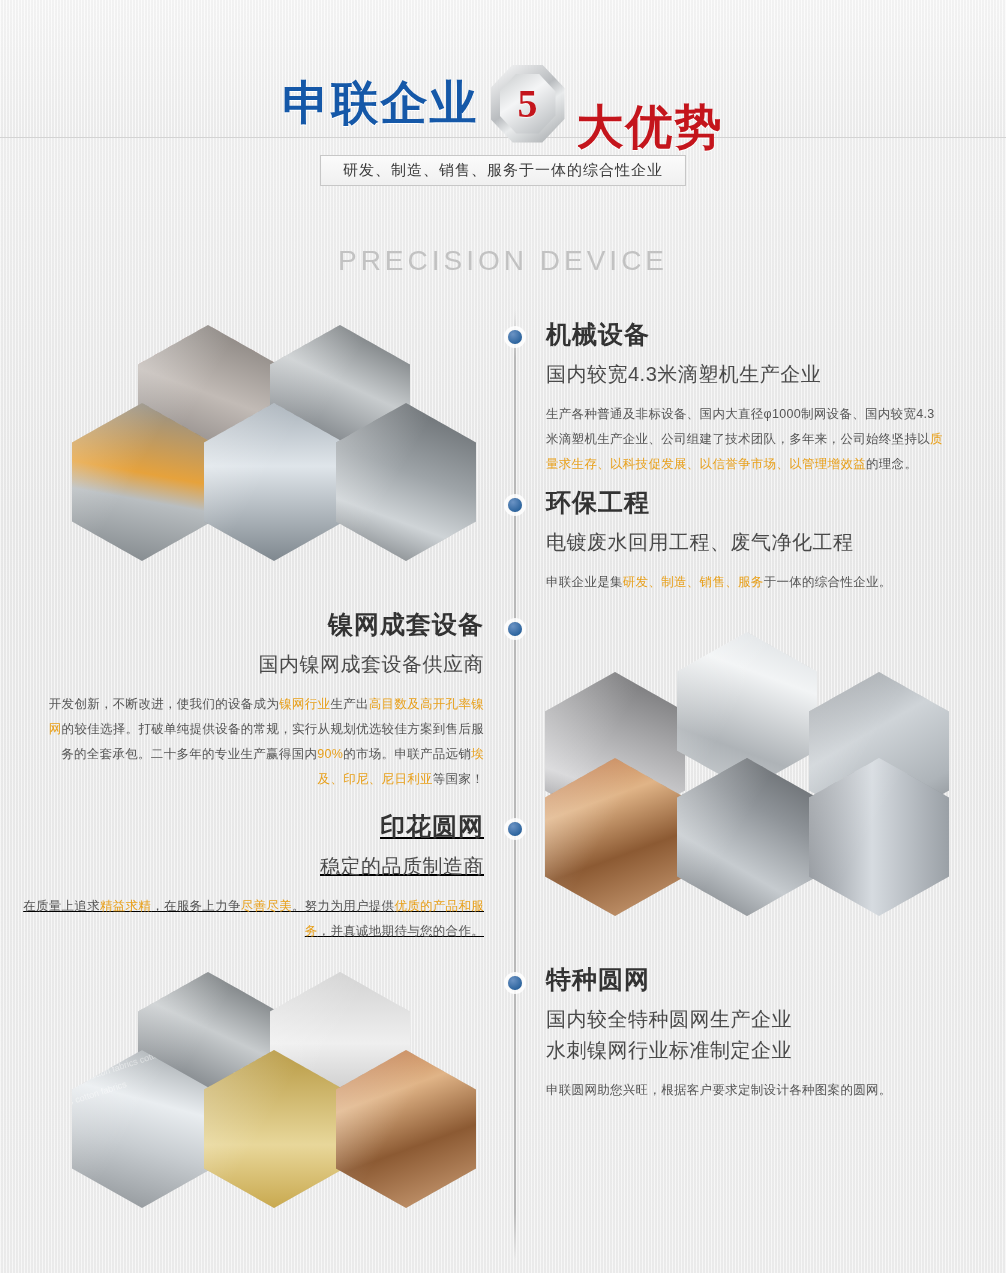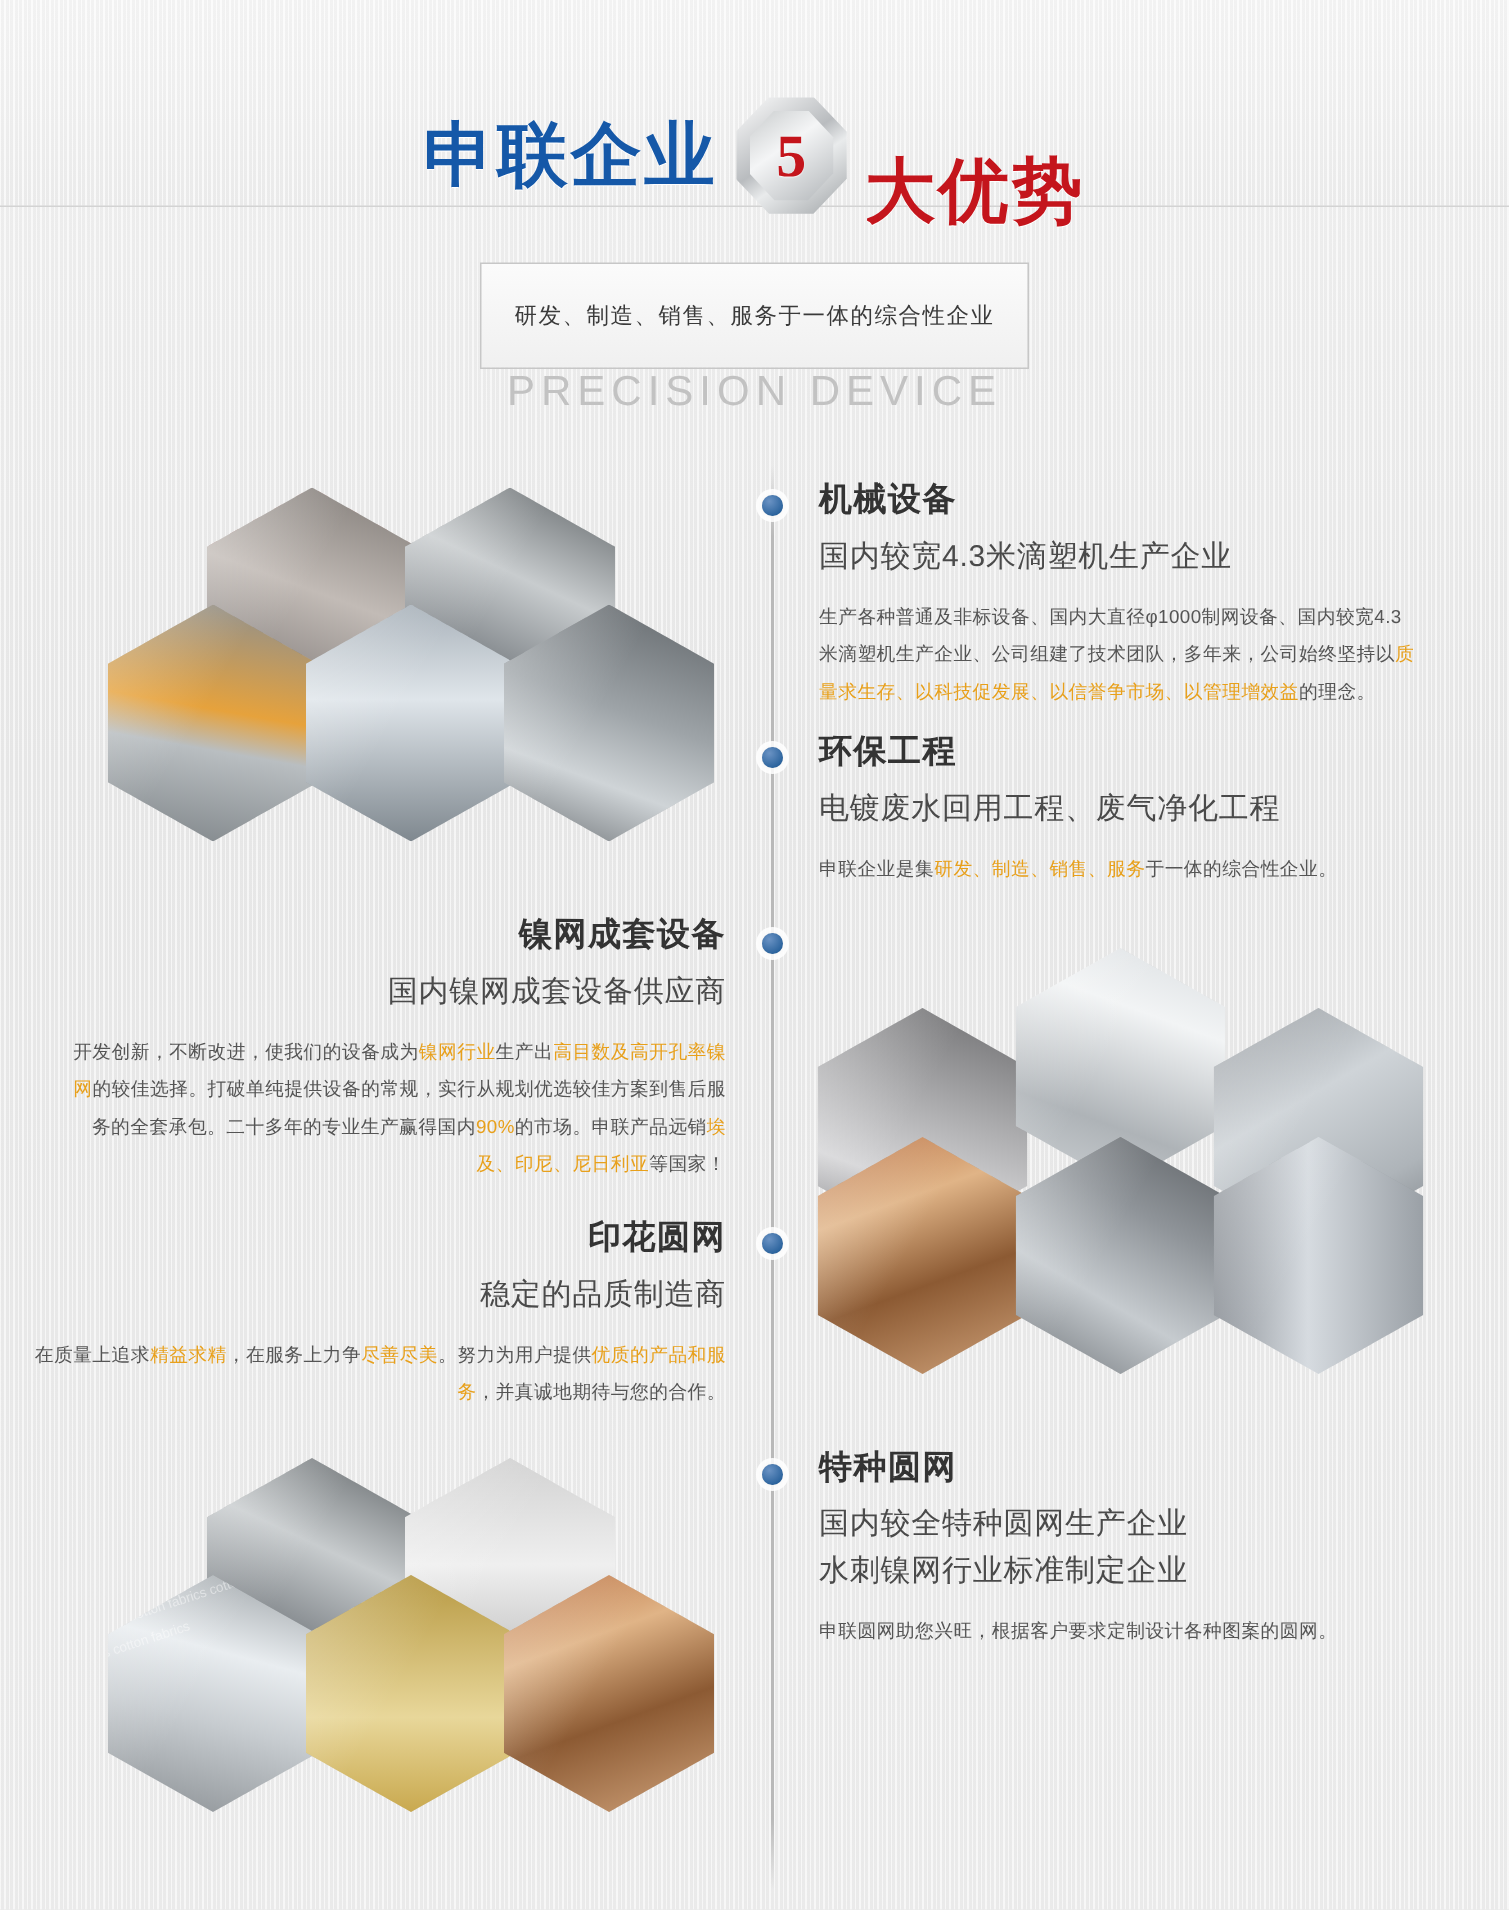--- a/index.html
+++ b/index.html
@@ -60,26 +60,25 @@
   }
   .badge .num {
     position: relative; z-index: 3;
     font-size: 40px; font-weight: bold; color: #c4151c;
     font-family: "Liberation Serif", serif;
     text-shadow: 0 1px 1px rgba(255,255,255,0.8);
   }
   .subtitle-box {
     position: absolute; left: 50%; transform: translateX(-50%);
     top: 155px;
-    padding: 25px 22px;
+    padding: 5px 22px;
     border: 1px solid #c7c7c7;
     background: linear-gradient(180deg,#fbfbfb,#f0f0f0);
     font-size: 15px; color: #3a3a3a; letter-spacing: 1px;
     white-space: nowrap;
-    margin-top: 20px;
   }
   .sec-title-blue {
     position: absolute; left: 0; top: 210px; width: 100%;
     text-align: center;
     font-size: 24px; font-weight: bold; color: #1558a8;
     letter-spacing: 3px;
   }
   .sec-title-gray {
     position: absolute; left: 0; top: 245px; width: 100%;
     text-align: center;
@@ -97,21 +96,21 @@
     background: radial-gradient(circle at 35% 30%, #6b93c4, #14528f);
     box-shadow: 0 0 0 4px rgba(255,255,255,0.85), 0 0 3px rgba(0,0,0,0.25);
     left: 508px;
   }
 
   
   .block { position: absolute; }
   .block.right { text-align: left; }
   .block.left { text-align: right; }
   .b-title {
-    font-size: 22px; font-weight: bold; color: #333; letter-spacing: 1px;
+    font-size: 25px; font-weight: bold; color: #333; letter-spacing: 1px;
     margin-bottom: 8px;
   }
   .b-sub {
     font-size: 20px; color: #4a4a4a; line-height: 1.55; letter-spacing: 0.5px;
   }
   .b-body {
     font-size: 12.5px; color: #555; line-height: 2.0; margin-top: 12px;
     letter-spacing: 0.3px;
   }
   .hl { color: #e8a01b; }
@@ -247,21 +246,21 @@
   </div>
 
   <div class="block left" style="left:8px; top:608px; width:476px;padding-left:36px;">
     <div class="b-title">镍网成套设备</div>
     <div class="b-sub">国内镍网成套设备供应商</div>
     <div class="b-body">
       <span>开发创新，不断改进，使我们的设备成为</span><span class="hl">镍网行业</span><span>生产出</span><span class="hl">高目数及高开孔率镍网</span><span>的较佳选择。打破单纯提供设备的常规，实行从规划优选较佳方案到售后服务的全套承包。二十多年的专业生产赢得国内</span><span class="hl">90%</span><span>的市场。申联产品远销</span><span class="hl">埃及、印尼、尼日利亚</span><span>等国家！</span>
     </div>
   </div>
 
-  <div class="block left" style="left:8px; top:810px; width:476px;">
+  <div class="block left" style="left:8px; top:810px; width:476px;text-decoration:underline;">
     <div class="b-title">印花圆网</div>
     <div class="b-sub">稳定的品质制造商</div>
     <div class="b-body">
       <span>在质量上追求</span><span class="hl">精益求精</span><span>，在服务上力争</span><span class="hl">尽善尽美</span><span>。努力为用户提供</span><span class="hl">优质的产品和服务</span><span>，并真诚地期待与您的合作。</span>
     </div>
   </div>
 
   <div class="hexwrap" style="left:545px; top:650px; width:420px; height:260px;">
     <div class="hex" style="left:0px; top:22px; width:140px; height:158px;">
         <div class="inner p11"></div>

